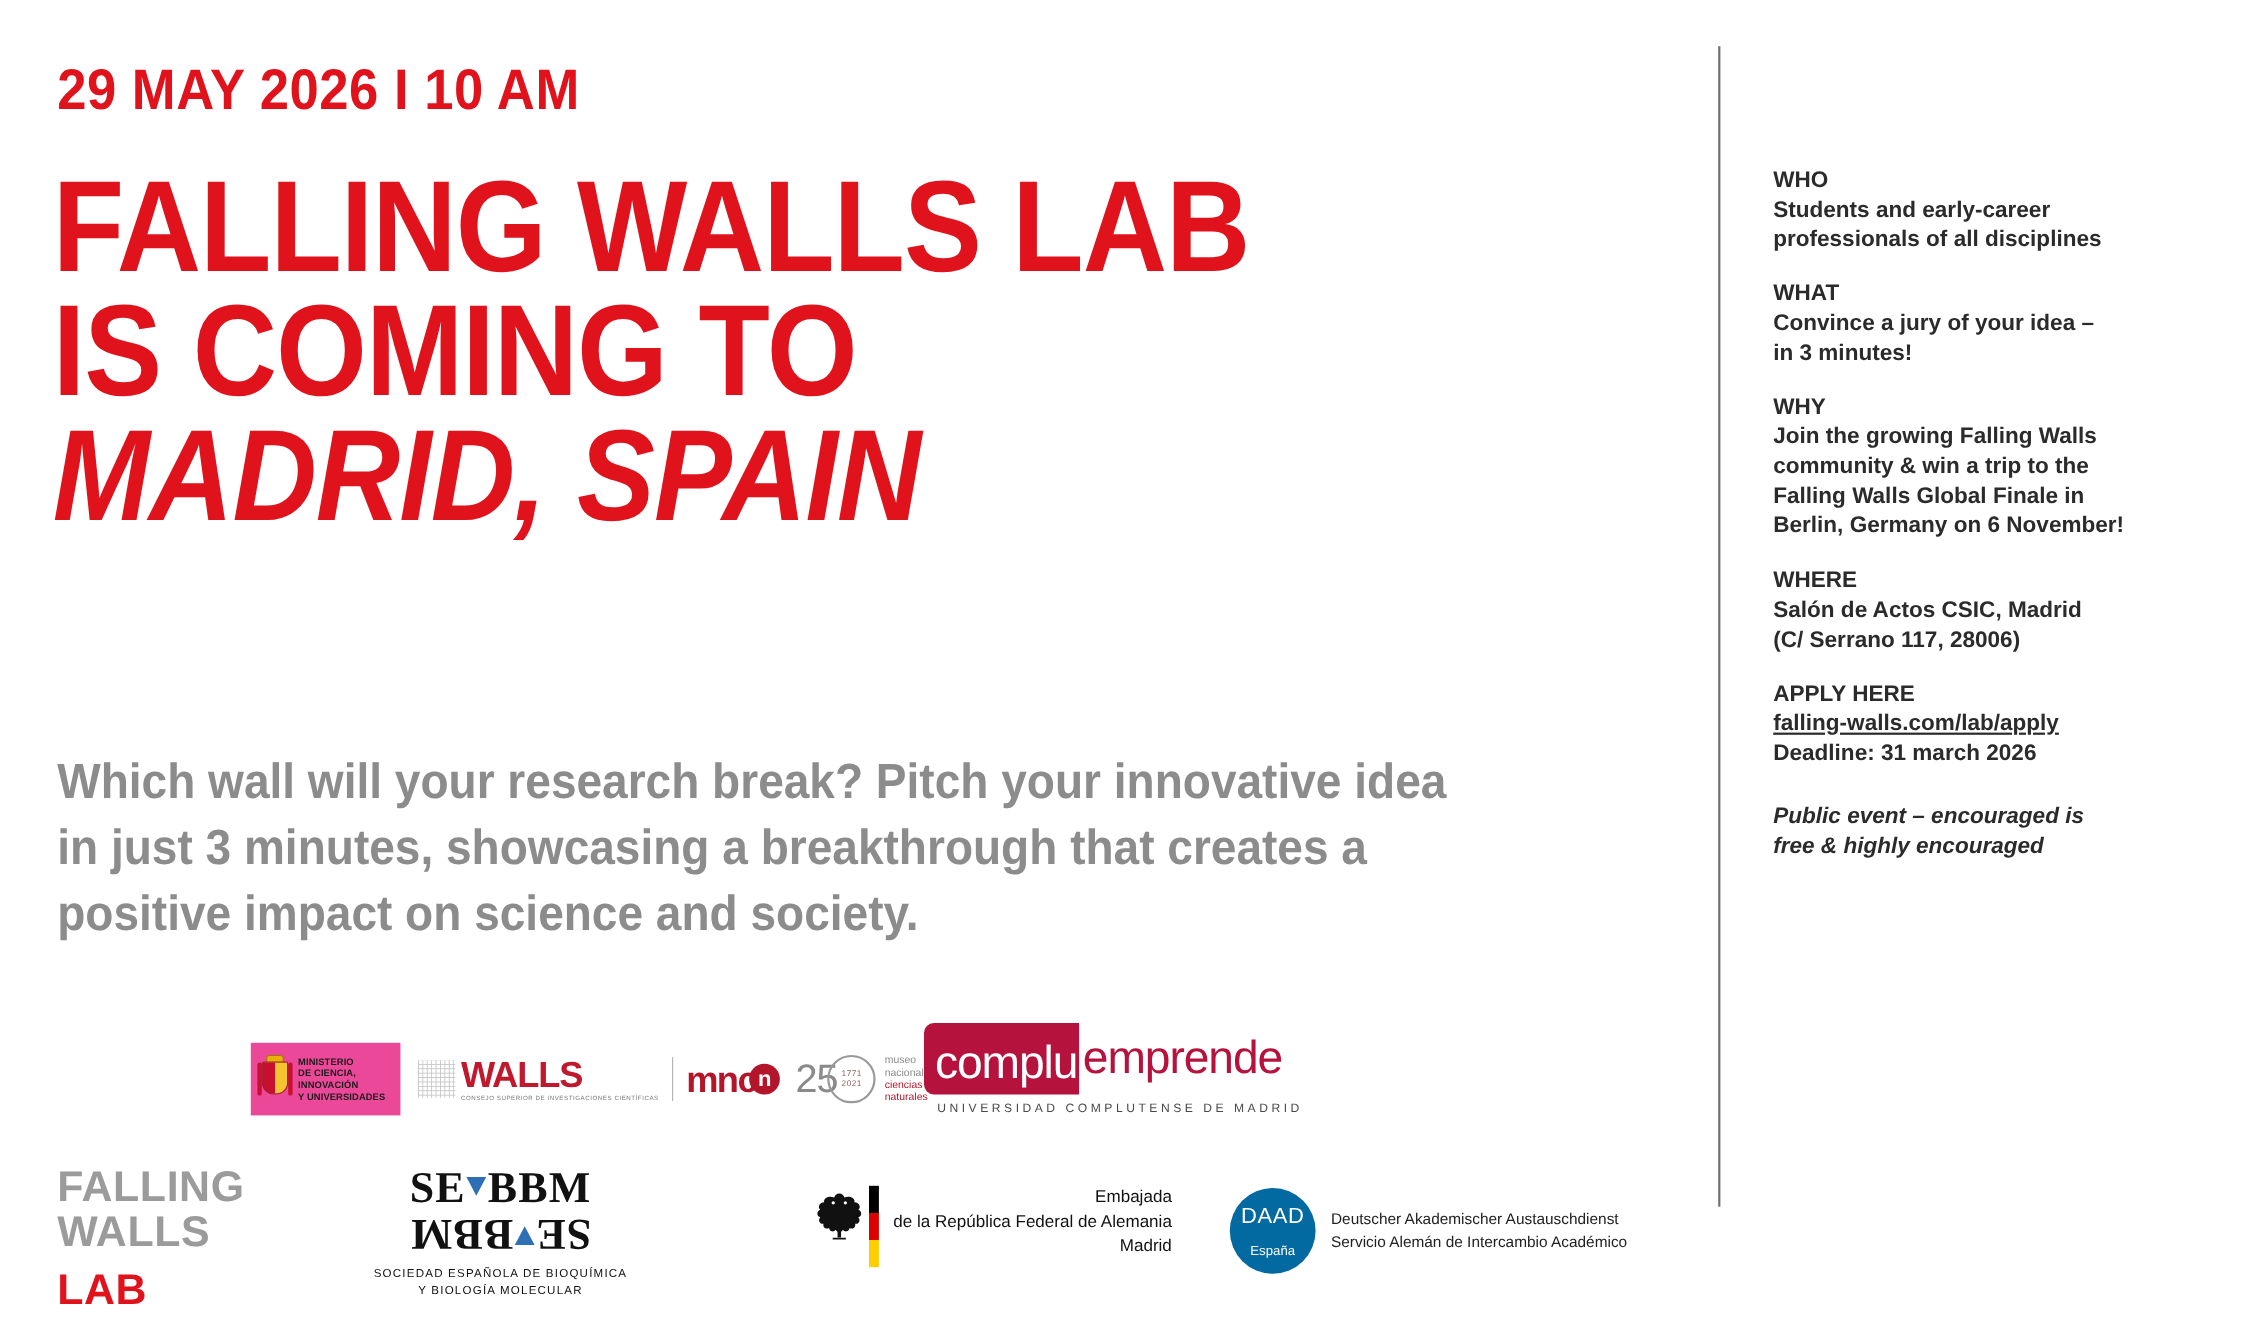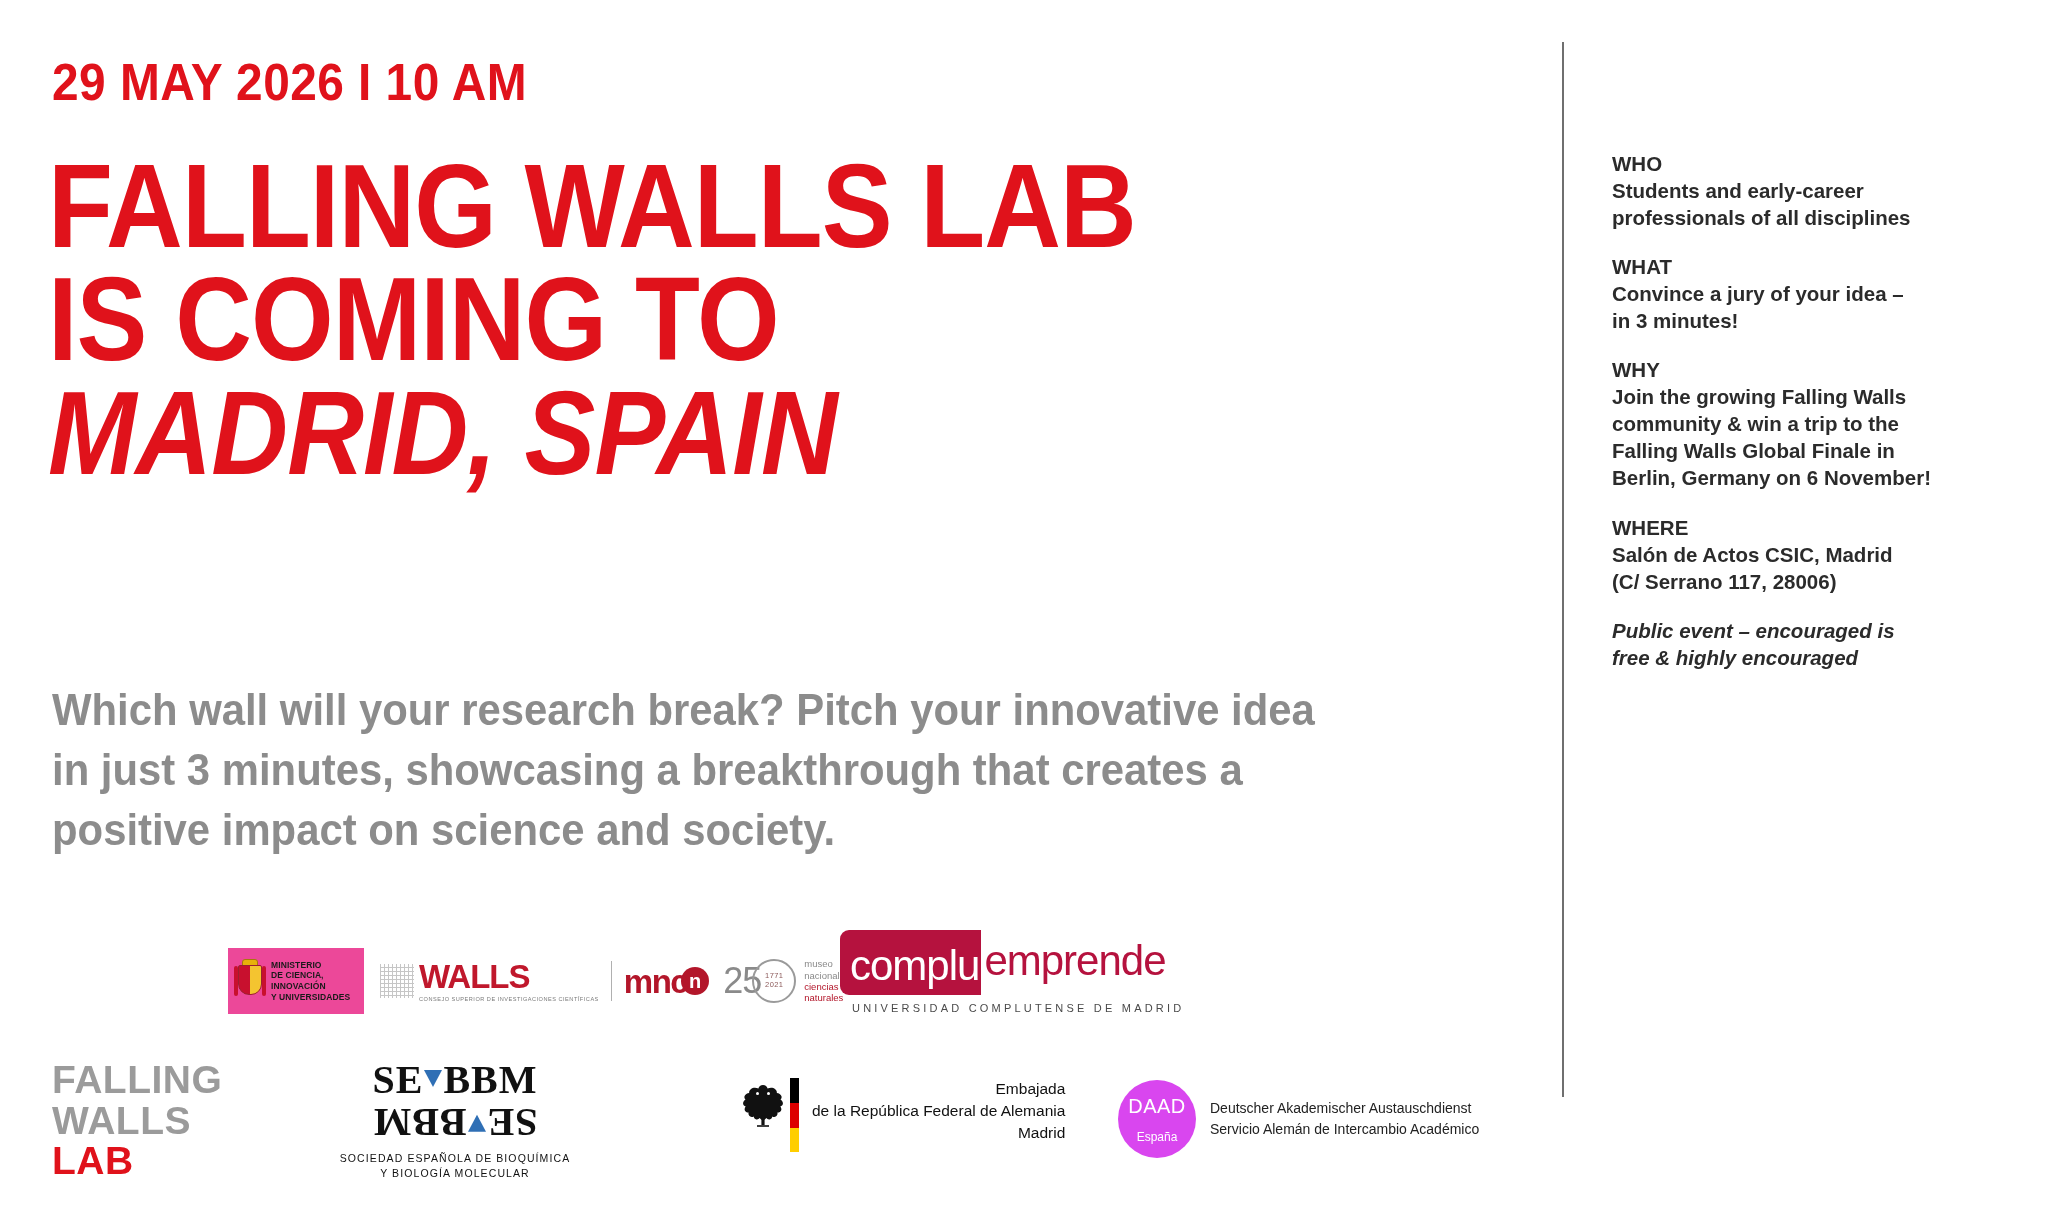--- a/index.html
+++ b/index.html
@@ -126,21 +126,21 @@
   }
   .complu-sub{
     font-size:11px;letter-spacing:3.2px;color:#4a4a4a;margin-top:7px;
     text-align:center;
     padding-left:12px;
   }
 
   
   .fw-logo{position:absolute;left:52px;top:1060px;}
   .fw-l{font-size:39px;font-weight:bold;line-height:1.04;letter-spacing:.5px;color:#9b9b9b;}
-  .fw-l.red{color:#e0121b;}
+  .fw-l.red{color:#e0121b;margin-top:12px;}
 
   .sebbm{position:absolute;left:330px;top:1060px;text-align:center;width:250px;}
   .sebbm-top,.sebbm-bot{
     font-family:"Liberation Serif", serif;
     font-size:40px;font-weight:bold;letter-spacing:1px;color:#111;
     line-height:1.02;position:relative;
   }
   .sebbm-bot{transform:scaleY(-1) scaleX(-1);}
   .tri{
     display:inline-block;width:0;height:0;
@@ -153,21 +153,21 @@
   }
 
   .embassy{position:absolute;left:740px;top:1078px;display:flex;align-items:flex-start;text-align:right;}
   .eagle{width:46px;height:48px;position:relative;flex:none;margin-top:2px;}
   .flagbar{width:9px;height:74px;margin:0 13px 0 4px;flex:none;
     background:linear-gradient(180deg,#000 0 34%,#D00 34% 67%,#FFCE00 67% 100%);}
   .emb-txt{font-size:15.5px;line-height:1.42;color:#111;font-family:"Liberation Sans", sans-serif;}
 
   .daad{position:absolute;left:1118px;top:1080px;display:flex;align-items:center;}
   .daad-circle{
-    width:78px;height:78px;border-radius:50%;background:#d946ef;
+    width:78px;height:78px;border-radius:50%;background:#0369a1;
     display:flex;flex-direction:column;align-items:center;justify-content:center;
     color:#fff;flex:none;
   }
   .daad-main{font-size:20px;letter-spacing:.5px;line-height:1;}
   .daad-sub{font-size:12px;line-height:1;margin-top:15px;}
   .daad-txt{margin-left:14px;font-size:14px;line-height:1.5;color:#222;}
 
   
   .divider{position:absolute;left:1562px;top:42px;width:2px;height:1055px;background:#6f6f6f;}
 
@@ -328,20 +328,25 @@
       <div class="bd">Berlin, Germany on 6 November!</div>
     </div>
 
     <div class="blk">
       <div class="hd">WHERE</div>
       <div class="bd">Salón de Actos CSIC, Madrid</div>
       <div class="bd">(C/ Serrano 117, 28006)</div>
     </div>
 
 
+    <div class="blk tight">
+      <div class="hd">APPLY HERE</div>
+      <div class="bd u">falling-walls.com/lab/apply</div>
+      <div class="bd">Deadline: 31 march 2026</div>
+    </div>
 
     <div class="blk">
       <div class="bd it">Public event – encouraged is</div>
       <div class="bd it">free &amp; highly encouraged</div>
     </div>
 
   </div>
 
 </div>
 

